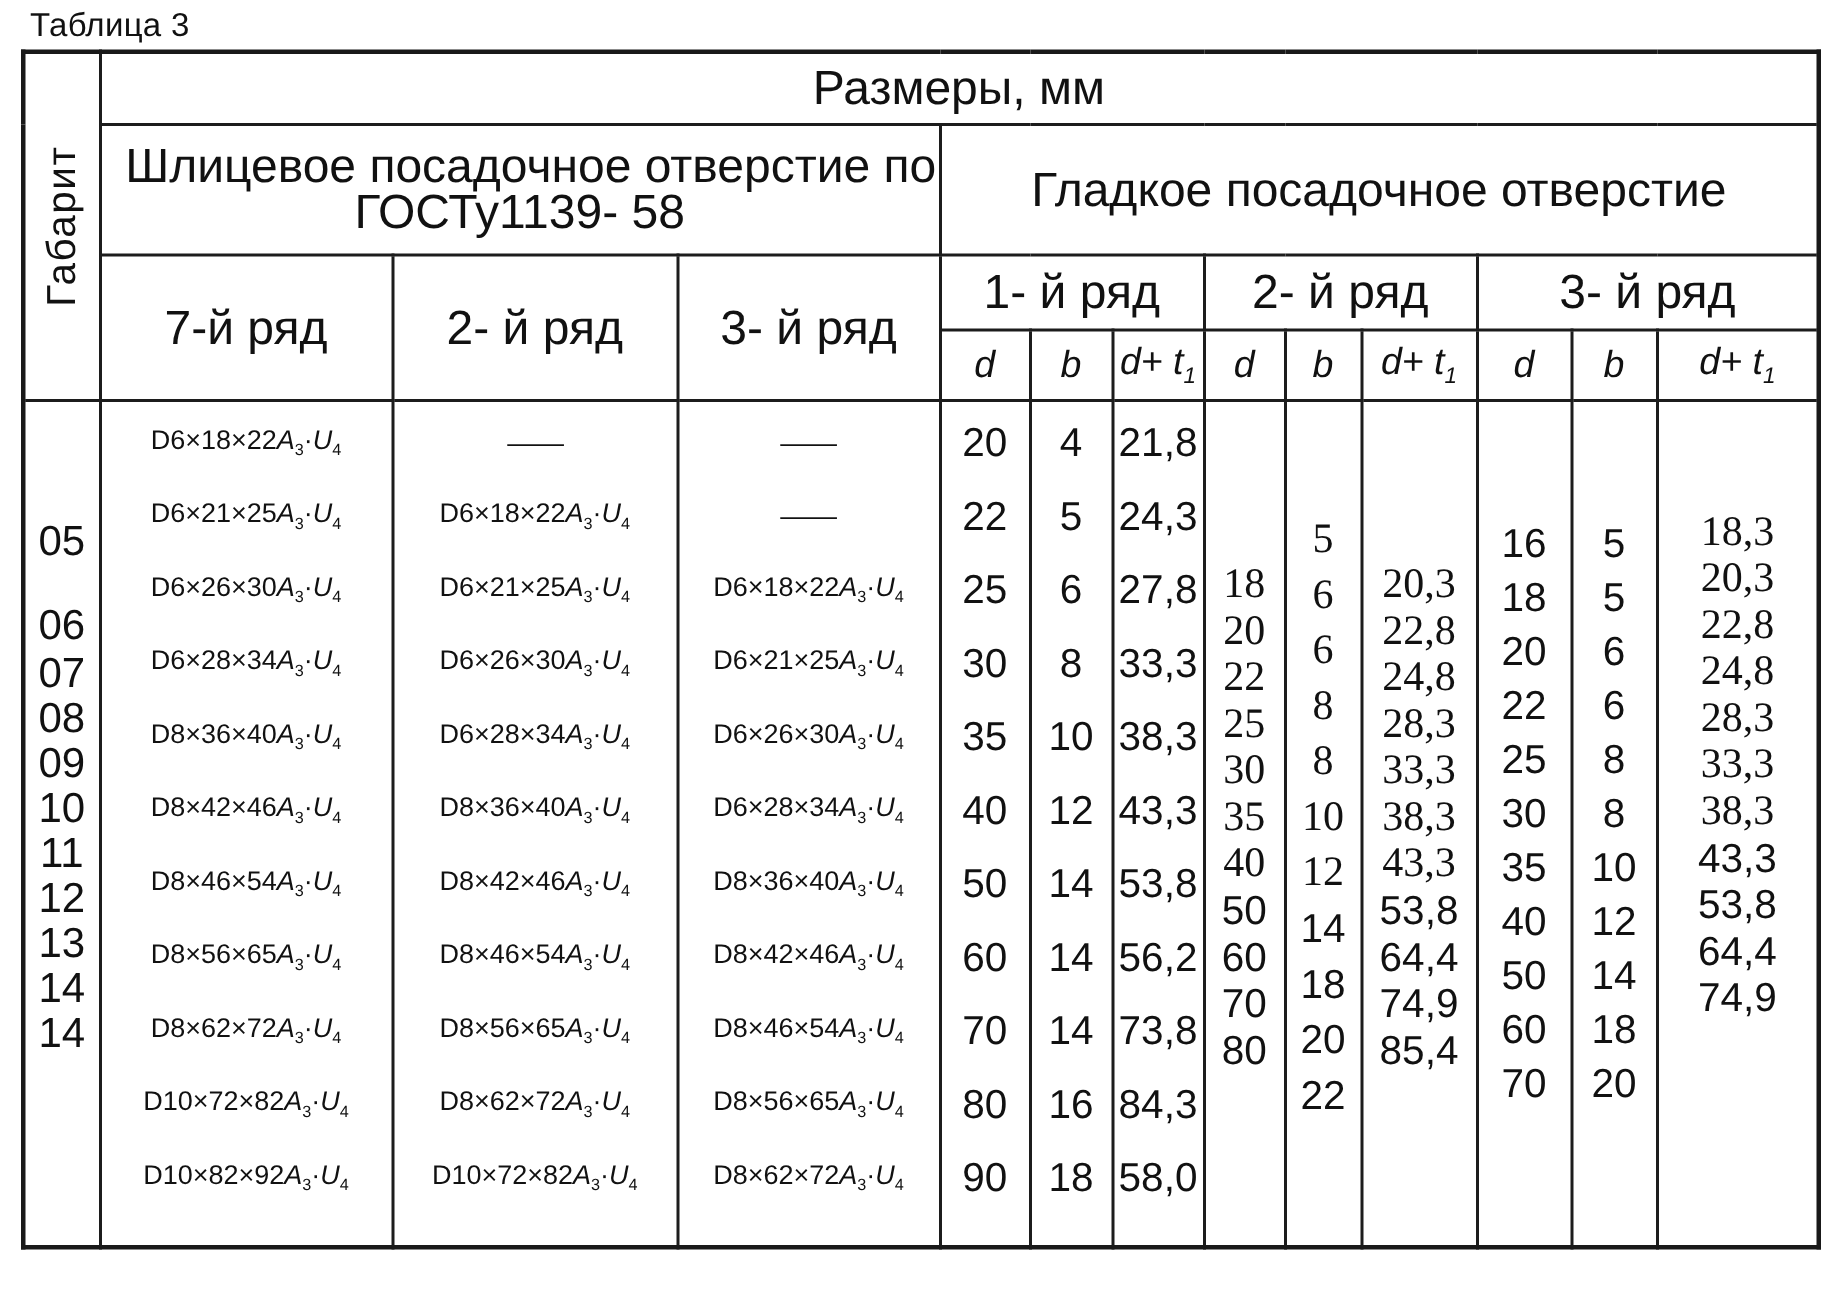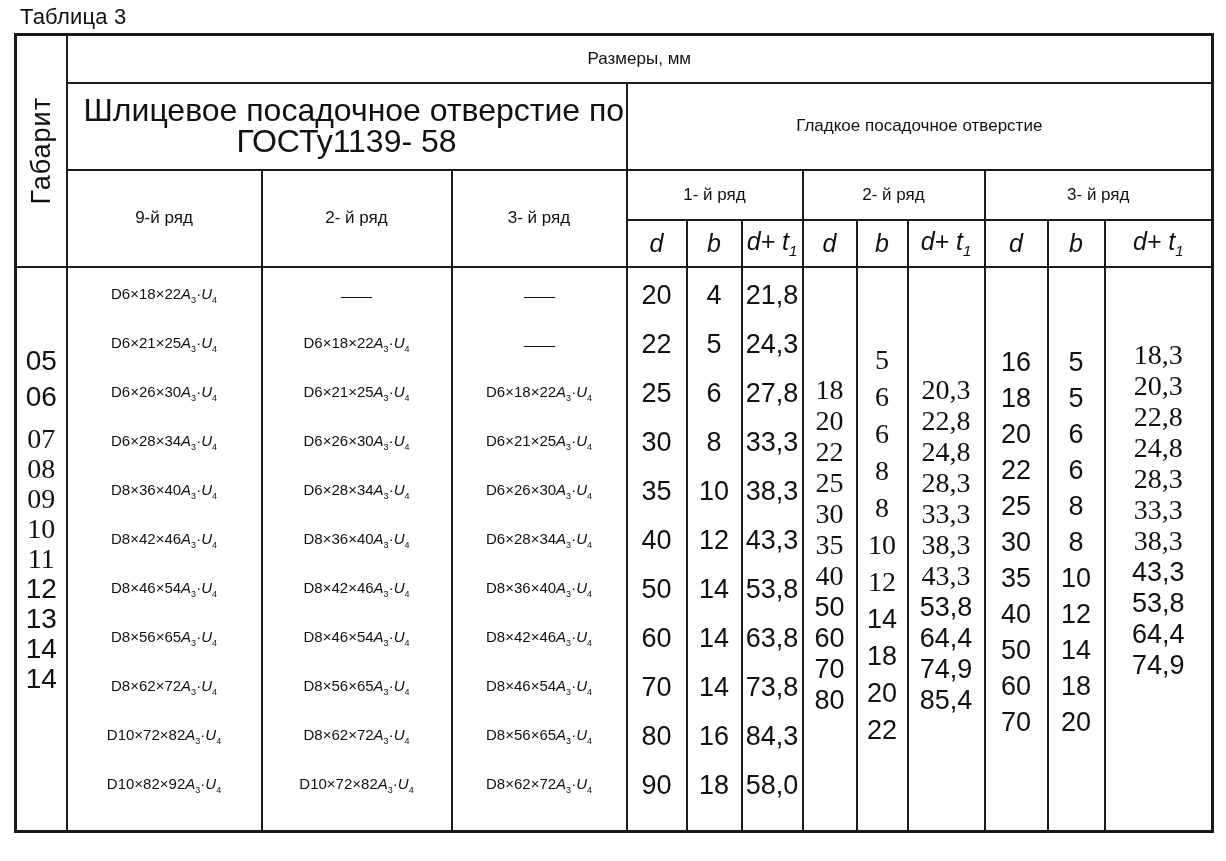--- a/index.html
+++ b/index.html
@@ -2,37 +2,37 @@
 <html><head>
 <meta charset="utf-8">
 <style>
   html,body{margin:0;padding:0;background:#ffffff;}
   body{width:1226px;height:861px;font-family:"Liberation Sans",sans-serif;color:#111;}
   .page{position:relative;width:1226px;height:861px;background:#fff;overflow:hidden;border-radius:18px;}
   .title{position:absolute;left:20px;top:4px;font-size:22px;letter-spacing:0.2px;}
   table.tbl{position:absolute;left:14px;top:33px;width:1197px;border-collapse:collapse;table-layout:fixed;border:3px solid #191919;}
   .tbl td{border:2px solid #1c1c1c;padding:0;vertical-align:middle;text-align:center;font-weight:normal;}
   tr.r1{height:48px;}  tr.r2{height:87px;}  tr.r3{height:50px;}  tr.r4{height:47px;}  tr.r5{height:565px;}
-  .hdr{font-size:17px;}
+  .hdr{font-size:32px;}
   .hdr2{font-size:32px;line-height:31px;}
   .spline-hdr .l1{display:block;text-align:left;padding-left:16px;}
   .spline-hdr .l2{display:block;text-align:center;}
   .vert{writing-mode:vertical-rl;transform:rotate(180deg);font-size:27px;margin:0 auto;letter-spacing:1px;}
   .ith{font-style:italic;font-size:25px;}
   .ith sub{font-size:0.6em;}
   td.datacell{vertical-align:top;}
   .stack{display:flex;flex-direction:column;align-items:stretch;}
   .stack .v{display:flex;align-items:center;justify-content:center;font-size:27px;}
   .st-gab{padding-top:78px;}
   .st-gab .v{height:30px;font-size:28px;}
-  .st-gab .v:nth-child(1){margin-bottom:6px;text-align:right;}
-  .st-gab .v:nth-child(2){margin-bottom:12px;}
-  .st-gab .v:nth-child(n+3):nth-child(-n+7){font-family:Liberation Serif, serif;}
+  .st-gab .v:nth-child(1){margin-bottom:26px;text-align:right;}
+  .st-gab .v:nth-child(2){margin-bottom:2px;}
+  .st-gab .v:nth-child(n+3):nth-child(-n+7){font-family:Liberation Sans, sans-serif;}
   .st-spline{padding-top:3px;}
-  .st-spline .v{height:49px;font-size:15px;}
+  .st-spline .v{height:49px;font-size:18px;}
   .st-n49{padding-top:3px;}
   .st-n49 .v{height:49px;}
   .st-g2d{padding-top:107px;} .st-g2d .v{height:31px;}
   .st-g2b{padding-top:74px;}  .st-g2b .v{height:37px;}
   .st-g2t{padding-top:107px;} .st-g2t .v{height:31px;}
   .st-g3d{padding-top:77px;}  .st-g3d .v{height:36px;}
   .st-g3b{padding-top:77px;}  .st-g3b .v{height:36px;}
   .st-g3t{padding-top:72px;} .st-g3t .v{height:31px;}
   .sr7 .v:nth-child(-n+7){font-family:"Liberation Serif",serif;font-size:28px;}
   .t i{font-style:italic;}
@@ -72,21 +72,21 @@
 
     <tr class="r2">
       <td colspan="3" class="hdr2 spline-hdr">
         <span class="l1">Шлицевое посадочное отверстие по</span>
         <span class="l2">ГОСТу1139- 58</span>
       </td>
       <td colspan="9" class="hdr">Гладкое посадочное отверстие</td>
     </tr>
 
     <tr class="r3">
-      <td rowspan="2" class="hdr">9-й ряд</td>
+      <td rowspan="2" class="hdr">7-й ряд</td>
       <td rowspan="2" class="hdr">2- й ряд</td>
       <td rowspan="2" class="hdr">3- й ряд</td>
       <td colspan="3" class="hdr">1- й ряд</td>
       <td colspan="3" class="hdr">2- й ряд</td>
       <td colspan="3" class="hdr">3- й ряд</td>
     </tr>
 
     <tr class="r4">
       <td><span class="ith"><i>d</i></span></td>
       <td><span class="ith"><i>b</i></span></td>
@@ -258,21 +258,21 @@
       </td>
       <td class="datacell">
         <div class="stack st-n49">
               <div class="v">21,8</div>
               <div class="v">24,3</div>
               <div class="v">27,8</div>
               <div class="v">33,3</div>
               <div class="v">38,3</div>
               <div class="v">43,3</div>
               <div class="v">53,8</div>
-              <div class="v">63,8</div>
+              <div class="v">56,2</div>
               <div class="v">73,8</div>
               <div class="v">84,3</div>
               <div class="v">58,0</div>
             </div>
       </td>
       <td class="datacell">
         <div class="stack st-g2d sr7">
               <div class="v">18</div>
               <div class="v">20</div>
               <div class="v">22</div>

